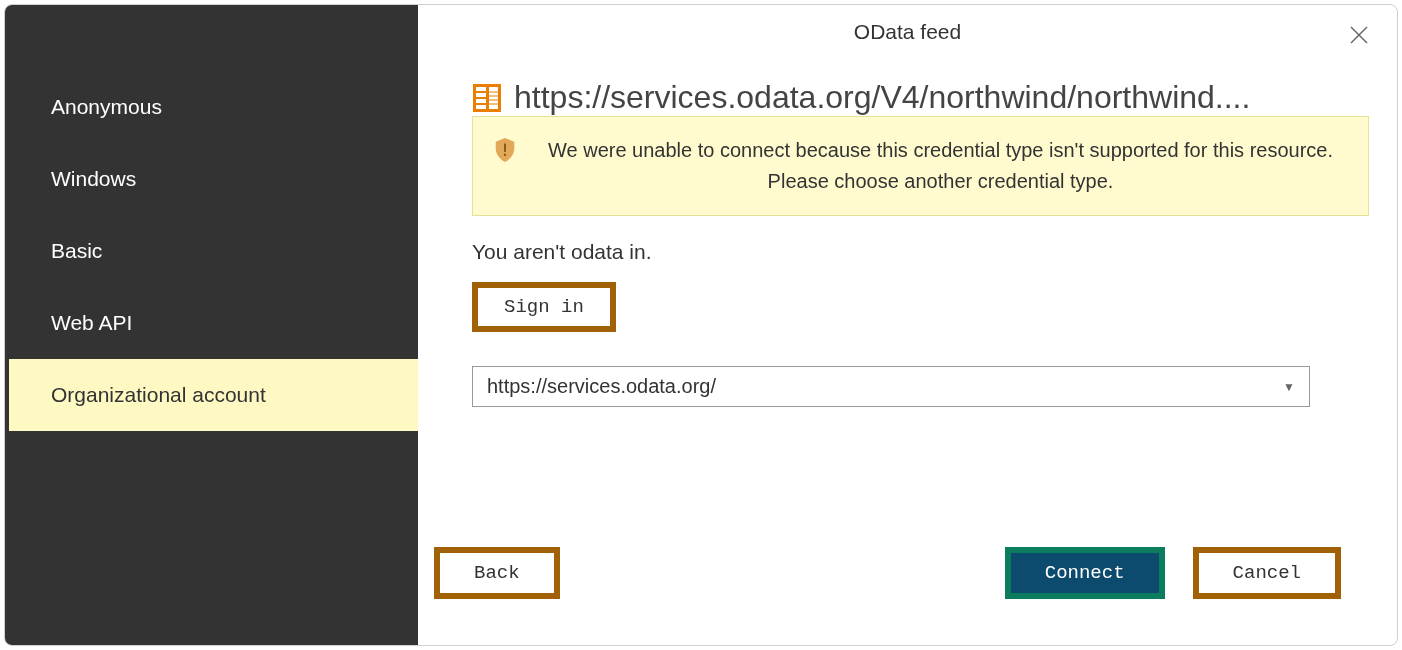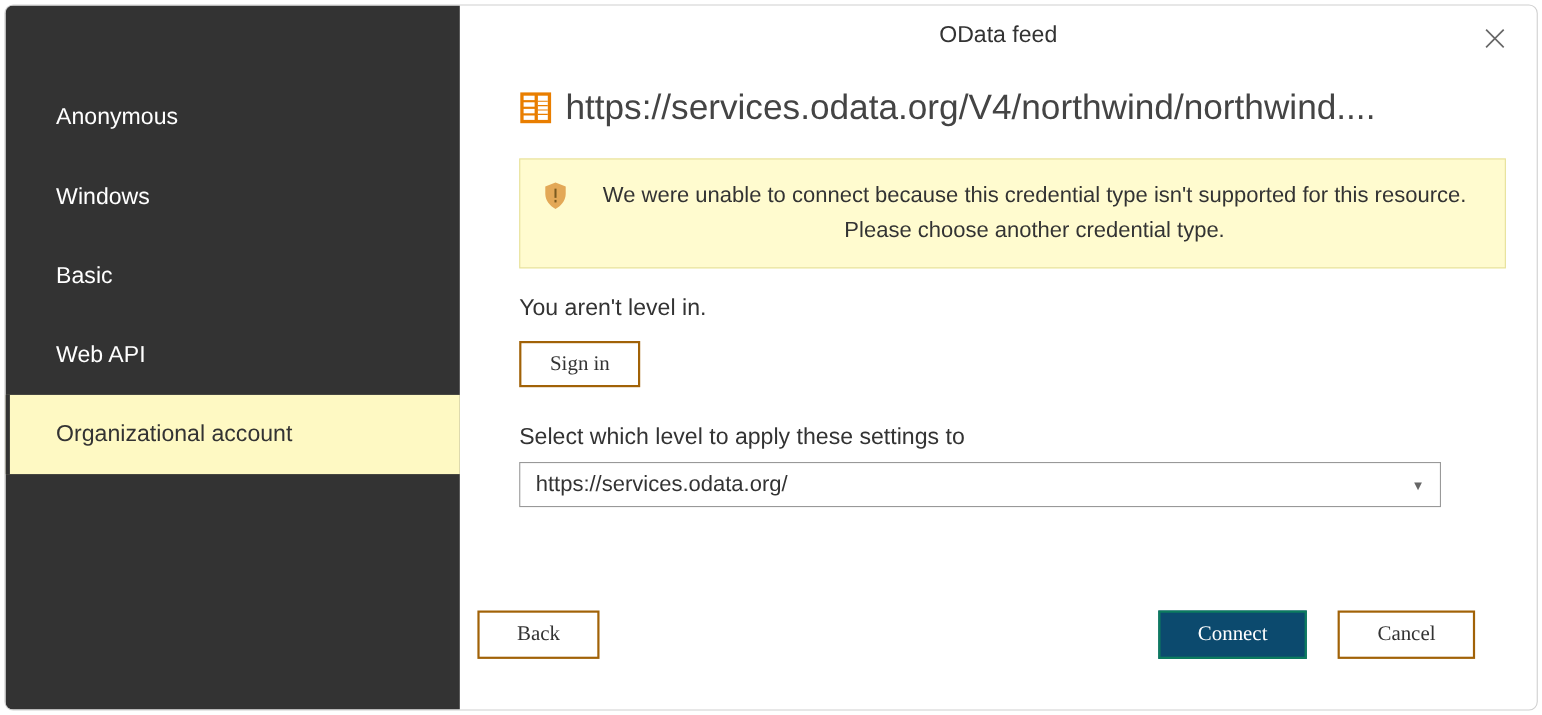--- a/index.html
+++ b/index.html
@@ -68,21 +68,20 @@
     color: #666;
     cursor: pointer;
   }
   .content {
     padding: 20px 28px 0 54px;
   }
   .url-row {
     display: flex;
     align-items: center;
     gap: 12px;
-    margin-bottom: 28px;
     font-size: 32px;
     color: #444;
     white-space: nowrap;
     overflow: hidden;
   }
   .url-icon {
     width: 30px;
     height: 30px;
     flex-shrink: 0;
   }
@@ -106,27 +105,27 @@
     font-size: 20px;
     color: #333;
     line-height: 1.55;
   }
   .signed-in-text {
     font-size: 21px;
     color: #333;
     margin-bottom: 18px;
   }
   .btn {
-    border: 2px solid #a16207;
+    border: 6px solid #a16207;
     background: #fff;
     font-size: 19px;
     padding: 8px 26px;
     color: #333;
     cursor: pointer;
-    font-family: Liberation Serif, serif;
+    font-family: Liberation Mono, monospace;
   }
   .btn.primary {
     background: #0a7a5a;
     background: #0d8062;
     border-color: #0d8062;
     color: #fff;
   }
   .btn.primary { background:#0c4a6e; border-color:#0c7c5e;}
   .signin-btn { margin-bottom: 34px; }
   .level-label {
@@ -204,25 +203,24 @@
 
       <div class="warning-banner">
         <svg class="warning-icon" viewBox="0 0 24 28">
           <path d="M12 1 L22 5 V12 C22 19 17 24 12 27 C7 24 2 19 2 12 V5 Z" fill="#E3A857"></path>
           <rect x="11" y="7" width="2" height="9" fill="#7a5a20"></rect>
           <rect x="11" y="18" width="2" height="2.5" fill="#7a5a20"></rect>
         </svg>
         <div class="warning-text">We were unable to connect because this credential type isn't supported for this resource. Please choose another credential type.</div>
       </div>
 
-      <div class="signed-in-text">You aren't level in.</div>
+      <div class="signed-in-text">You aren't odata in.</div>
 
       <button class="btn signin-btn">Sign in</button>
 
-      <div class="level-label">Select which level to apply these settings to</div>
       <div class="dropdown">
         <span>https://services.odata.org/</span>
         <span class="arrow">▼</span>
       </div>
     </div>
   </div>
 
   <div class="footer">
     <button class="btn">Back</button>
     <div class="footer-right">

